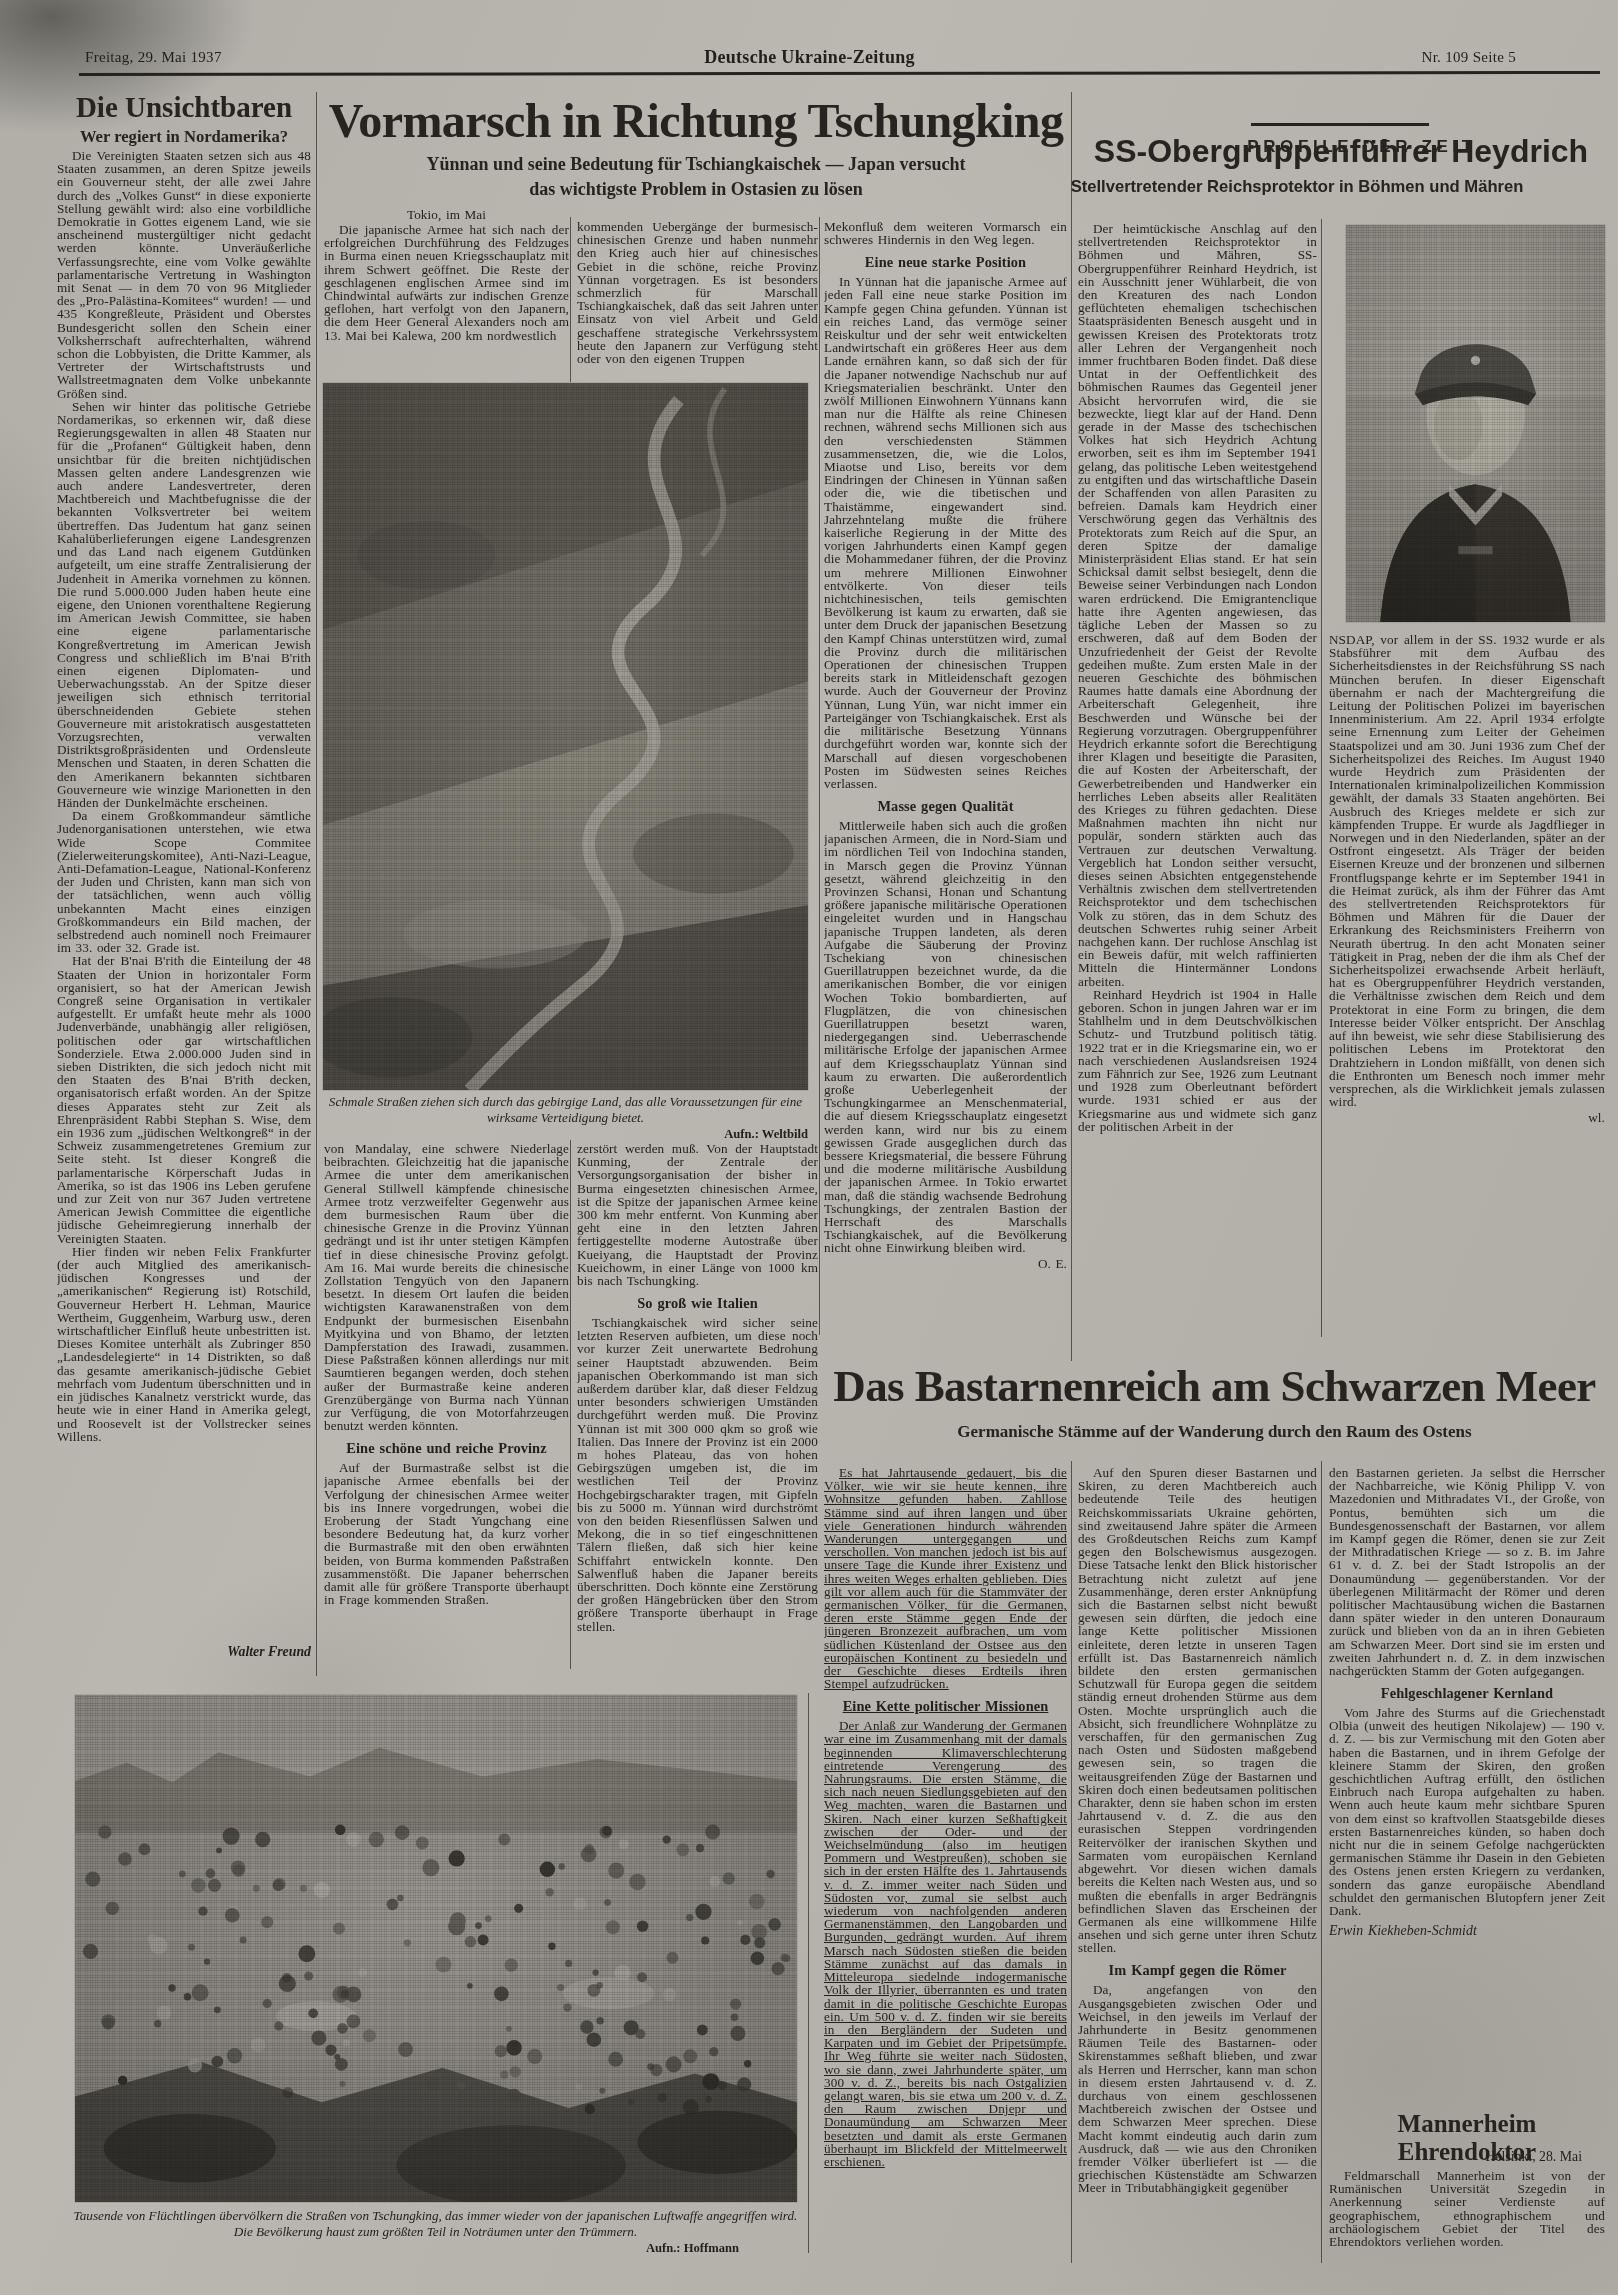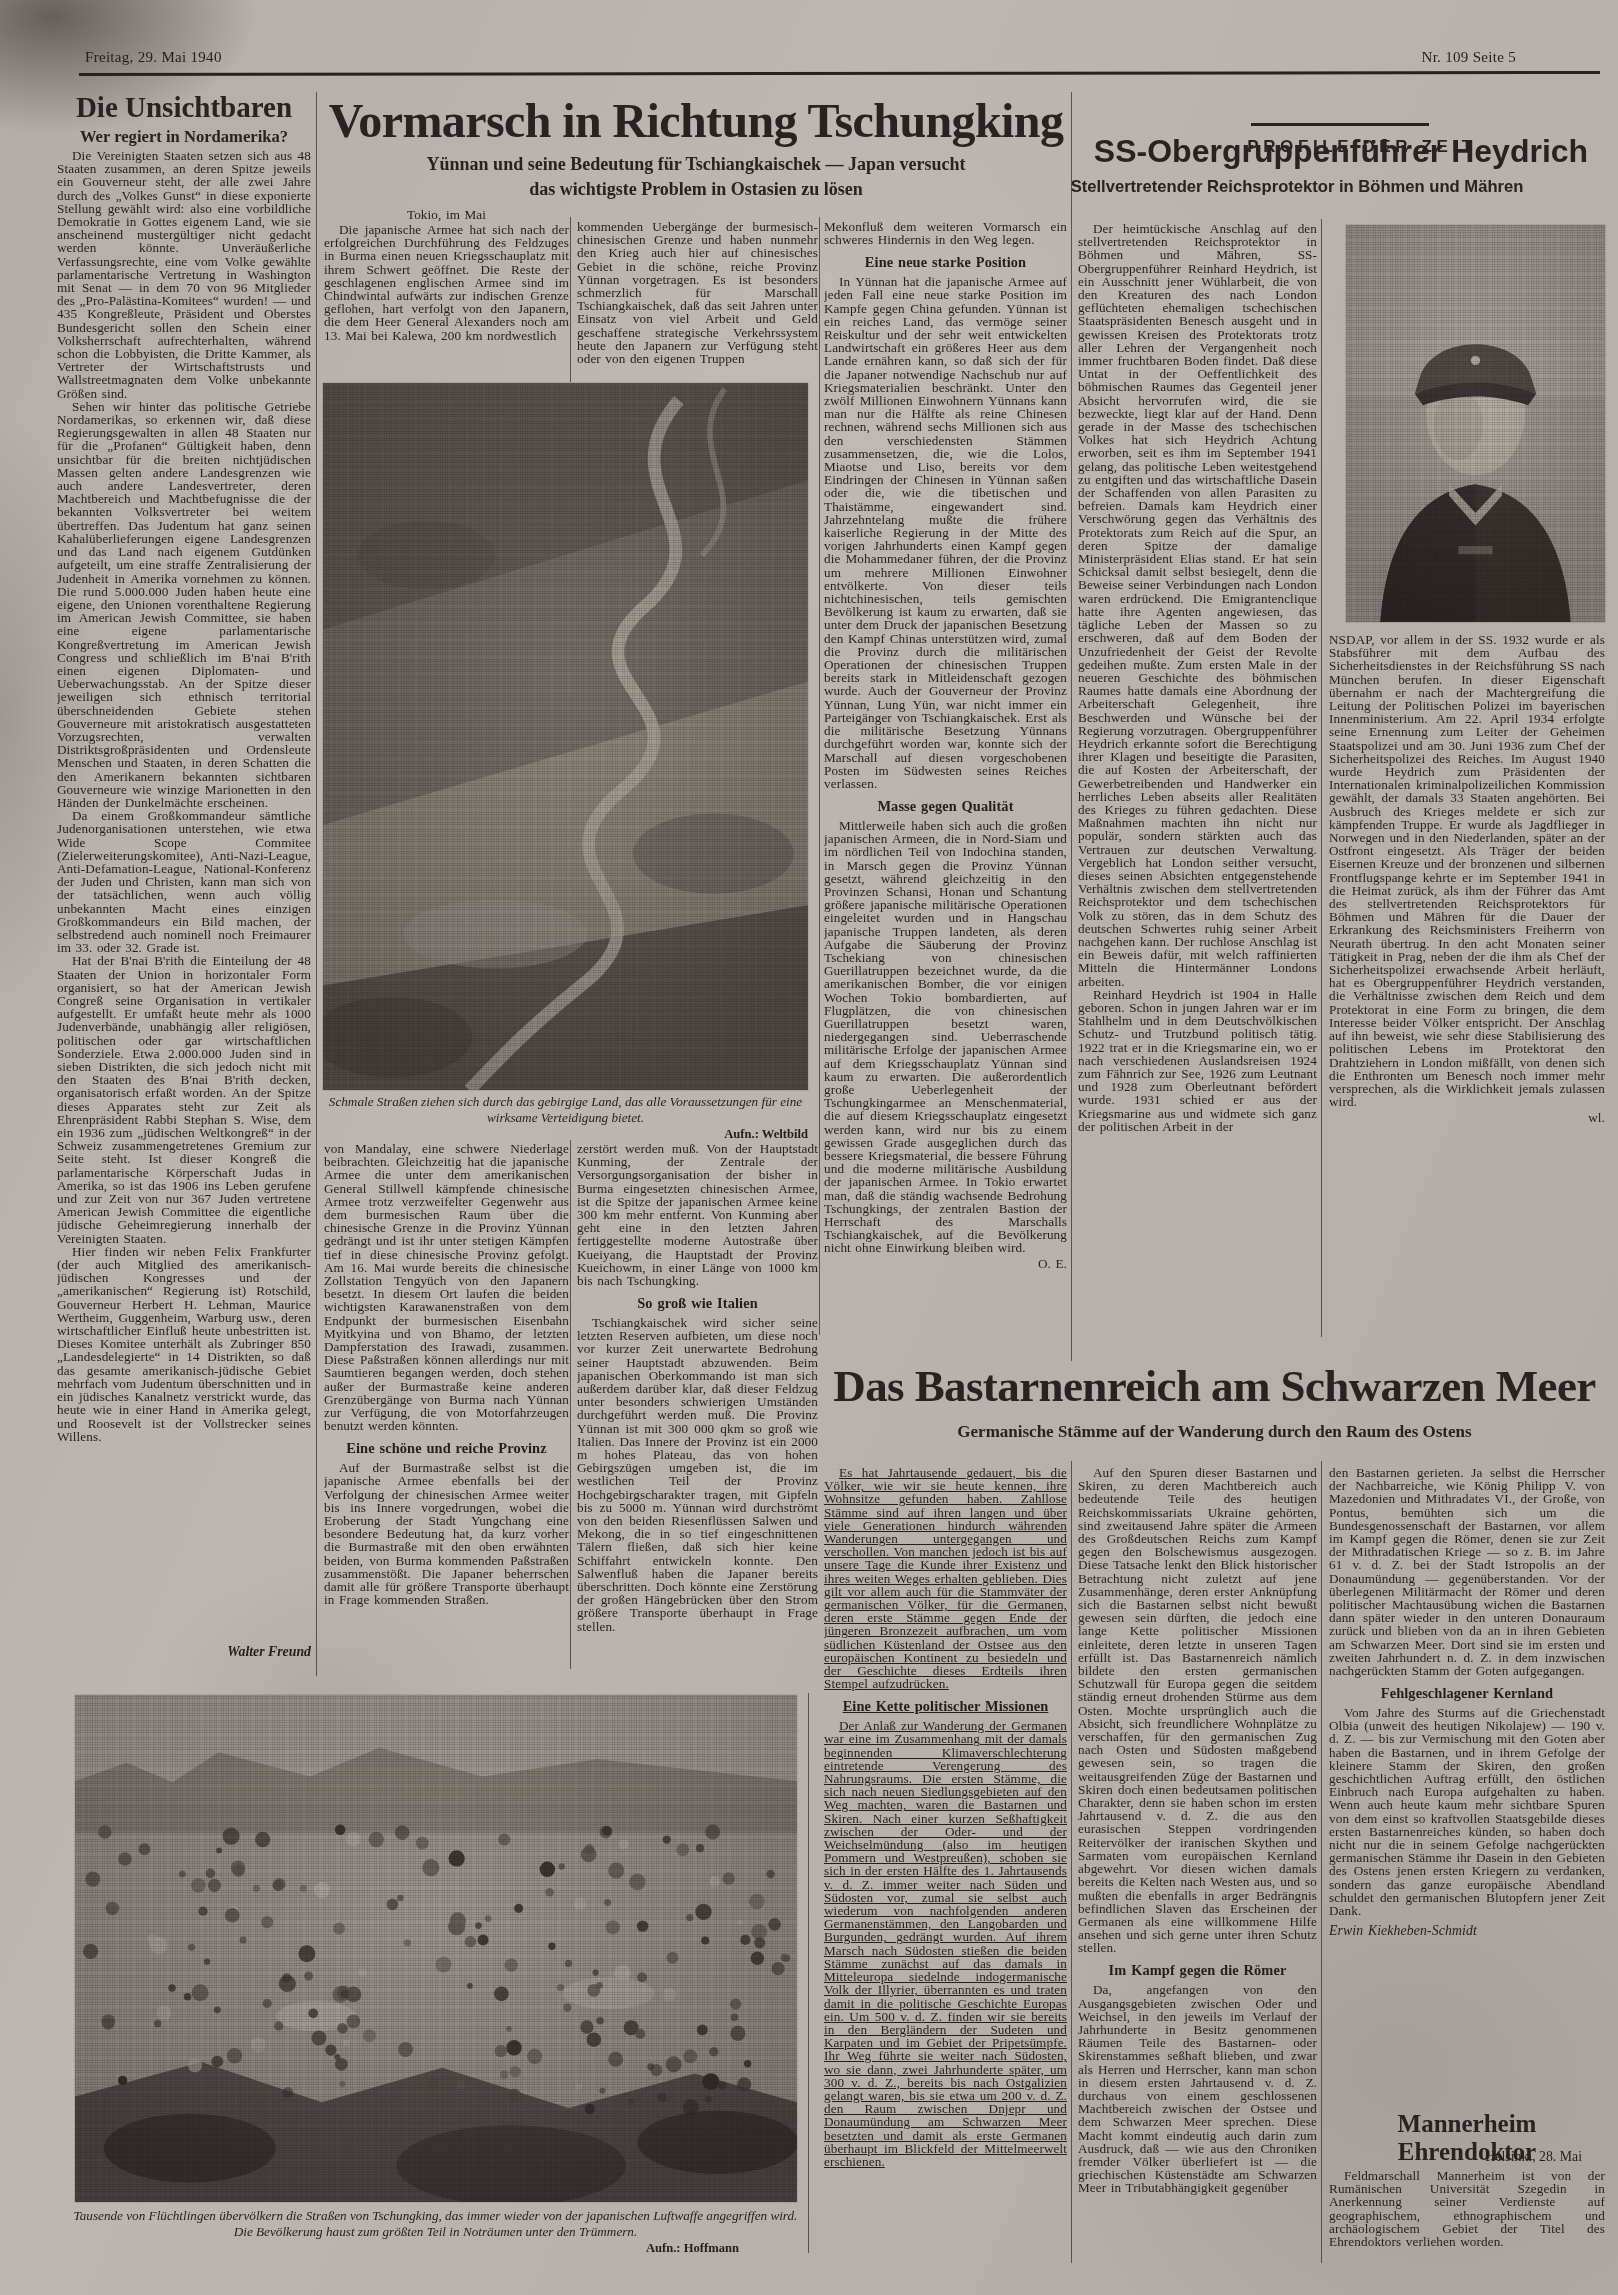--- a/index.html
+++ b/index.html
@@ -46,21 +46,22 @@
       radial-gradient(70% 60% at 50% 42%, rgba(232,230,222,.07), rgba(25,23,20,.20));
   }
   .caption{ font-style:italic; font-size:13.2px; line-height:15.5px; text-align:center; }
   .credit{ font-style:normal; font-weight:bold; font-size:12.6px; text-align:right; padding-top:2.3px; }
 </style>
 </head>
 <body>
 
 <div id="page">
 
-  <div class="abs masthead" style="left:85px; top:49px;">Freitag, 29. Mai 1940</div>
+  <div class="abs masthead" style="left:85px; top:49px;">Freitag, 29. Mai 1937</div>
+  <div class="abs masthead-title" style="left:0; top:47px; width:1619px;">Deutsche Ukraine-Zeitung</div>
   <div class="abs masthead" style="left:1320px; top:49px; width:230px; text-align:right; padding-right:34px;">Nr. 109  Seite 5</div>
   <div class="rule-h" style="left:79px; top:72px; width:1521px; height:2.9px; transform:rotate(-0.08deg);"></div>
 
   <div class="rule-v" style="left:316px; top:92px; height:1584px;"></div>
   <div class="rule-v" style="left:570px; top:217px; height:165px;"></div>
   <div class="rule-v" style="left:570px; top:1140px; height:529px;"></div>
   <div class="rule-v" style="left:819px; top:217px; height:1118px;"></div>
   <div class="rule-v" style="left:1071px; top:92px; height:1269px;"></div>
   <div class="rule-v" style="left:1071px; top:1461px; height:802px;"></div>
   <div class="rule-v" style="left:1321px; top:219px; height:1118px;"></div>

